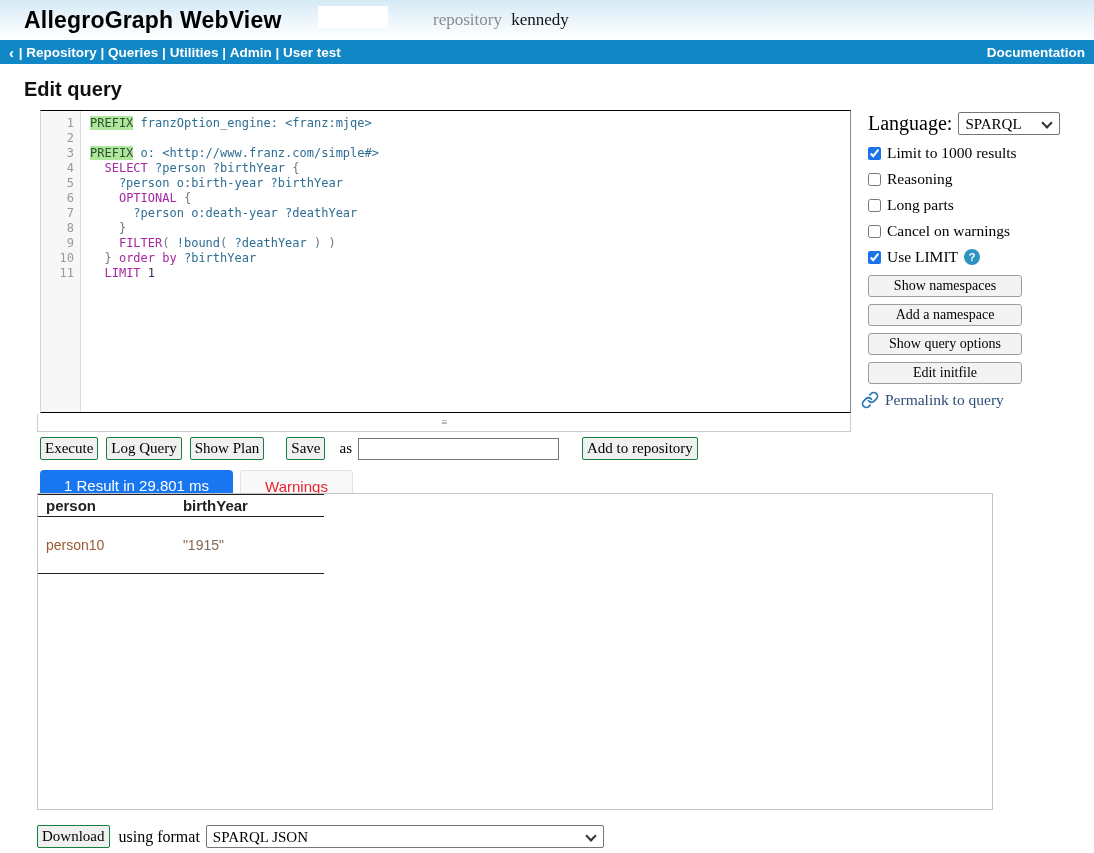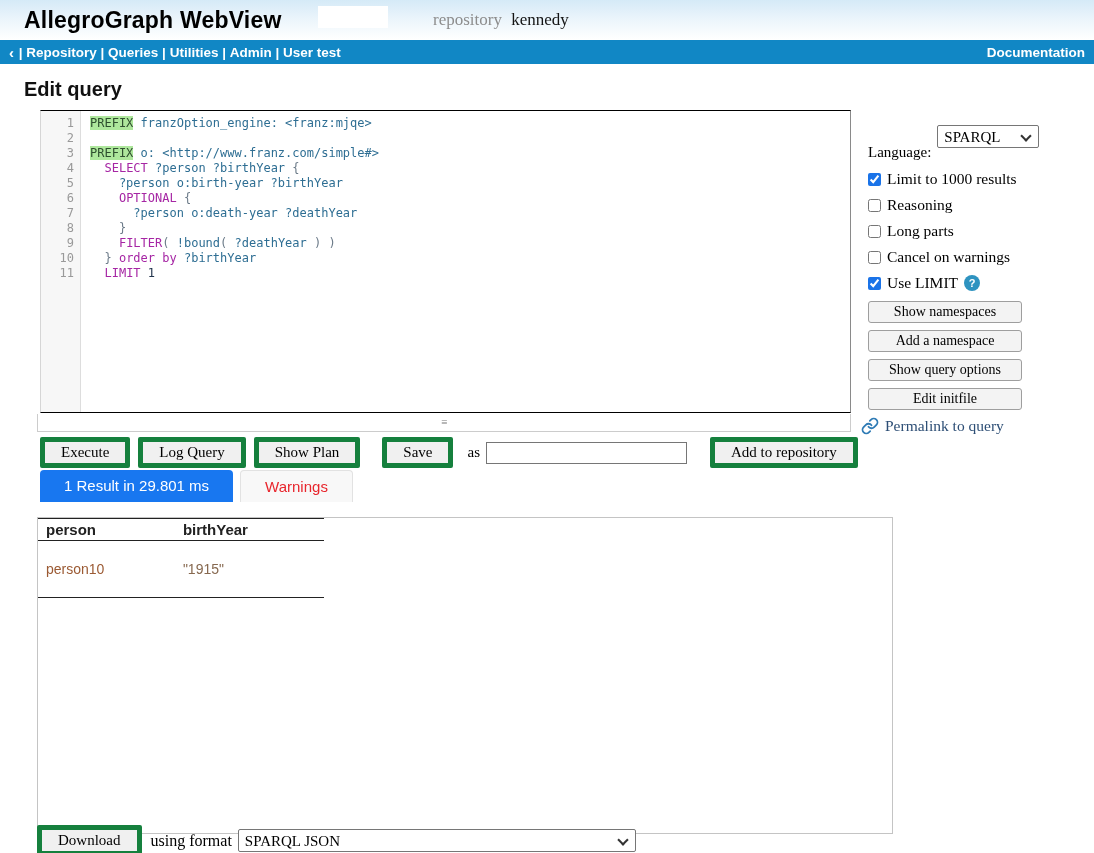--- a/index.html
+++ b/index.html
@@ -47,36 +47,36 @@
   .seg.num { color:#24354e; }
 
   
   .resize-strip { position:absolute; left:37px; top:414px; width:814px; height:18px; background:#fff;
                   border:1px solid #ccc; border-top:none; text-align:center; color:#777;
                   font-size:11px; line-height:16px; cursor:row-resize; }
 
   
   .toolbar { position:absolute; left:40px; top:437px; display:flex; align-items:center; }
   .btn { font-family:"Liberation Serif",serif; font-size:15px; background:#f0f0f0;
-         border:5px solid #15803d; border-radius:2px; padding:2px 16px; color:#000; cursor:pointer; }
+         border:1px solid #15803d; border-radius:2px; padding:2px 4px; color:#000; cursor:pointer; }
   .toolbar .btn { margin-right:8px; }
   .gap20 { width:14px; }
   .as-label { font-size:15px; margin:0 6px 0 0; }
   .save-name { width:201px; height:22px; border:1px solid #767676; font-size:14px; padding:0 4px;
                font-family:"Liberation Serif",serif; }
   .gap22 { width:23px; }
 
   
   .tabs { position:absolute; left:40px; top:470px; display:flex; font-family:"Liberation Sans",sans-serif; }
   .tab { font-size:15px; padding:7px 24px; border-radius:4px 4px 0 0; cursor:pointer; margin-right:7px; }
   .tab.active { background:#1877f0; color:#fff; }
   .tab.inactive { background:#f8f8f8; color:#e8262d; border:1px solid #e2e2e2; border-bottom:none; }
 
   
-  .results-box { position:absolute; left:37px; top:517px; width:856px; height:317px;
+  .results-box { position:absolute; left:37px; top:493px; width:956px; height:317px;
                  background:#fff; border:1px solid #c4c4c4; }
   .results-table { border-collapse:collapse; font-family:"Liberation Sans",sans-serif;
                    margin:0; width:286px; border-top:1px solid #222; }
   .results-table th { text-align:left; font-size:15px; font-weight:700; color:#222;
                       padding:2px 8px; border-bottom:1px solid #222; }
   .results-table td { font-size:14px; padding:20px 8px; border-bottom:1px solid #222; }
   .results-table td.c0 { color:#9b5a33; cursor:pointer; }
   .results-table td.c1 { color:#86684f; }
 
   
@@ -87,21 +87,21 @@
                         font-size:15px; border:1px solid #767676; border-radius:2px; background:#fff;
                         padding:1px 22px 1px 6px; height:23px; cursor:pointer; }
   .select-wrap::after { content:""; position:absolute; right:9px; top:7px; width:6px; height:6px;
                         border:solid #333; border-width:0 2px 2px 0; transform:rotate(45deg);
                         pointer-events:none; }
   .format-select { width:398px; }
 
   
   .sidebar { position:absolute; left:868px; top:112px; width:200px; font-size:15.5px; }
   .lang-row { display:flex; align-items:center; margin-bottom:9px; }
-  .lang-label { font-size:15px; margin-right:6px;margin-top:32px; }
+  .lang-label { font-size:20px; margin-right:6px; }
   .lang-select { width:102px; }
   .checkbox-row { display:flex; align-items:center; margin-bottom:8px; cursor:pointer; }
   .checkbox-row input { width:13px; height:13px; margin-right:6px; accent-color:#1a73e8; cursor:pointer; }
   .side-buttons { margin-top:9px; }
   .side-btn { display:block; width:154px; height:22px; margin-bottom:7px; font-family:"Liberation Serif",serif;
               font-size:14px; background:#f3f3f3; border:1px solid #9e9e9e; border-radius:3px;
               color:#000; cursor:pointer; }
   .help-icon { display:inline-flex; align-items:center; justify-content:center; width:16px; height:16px;
                border-radius:50%; background:#2e93c0; color:#fff; font-family:"Liberation Sans",sans-serif;
                font-size:11px; font-weight:700; margin-left:6px; cursor:pointer; }

